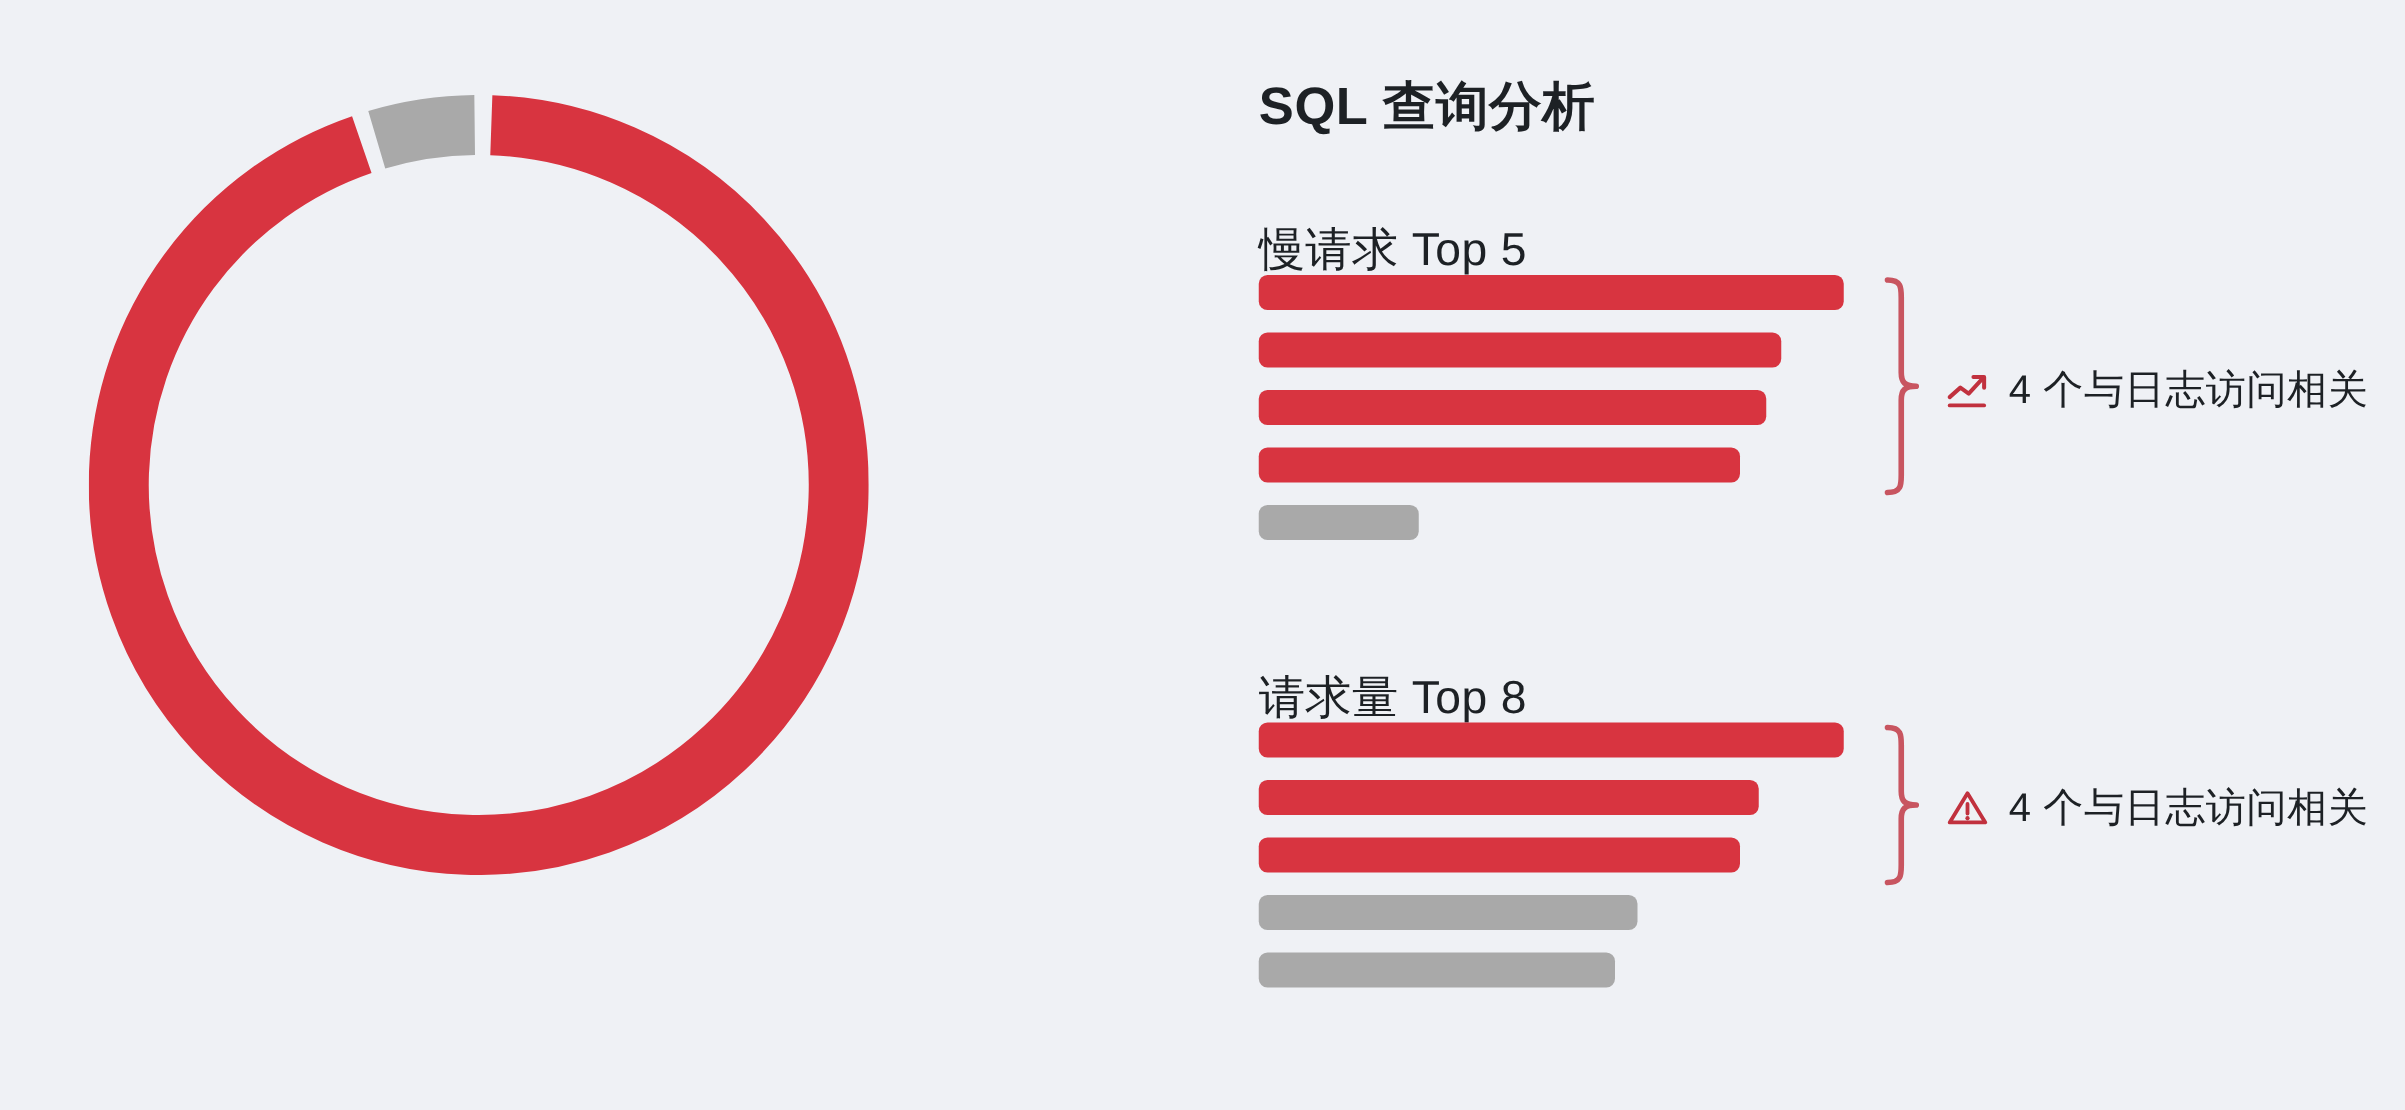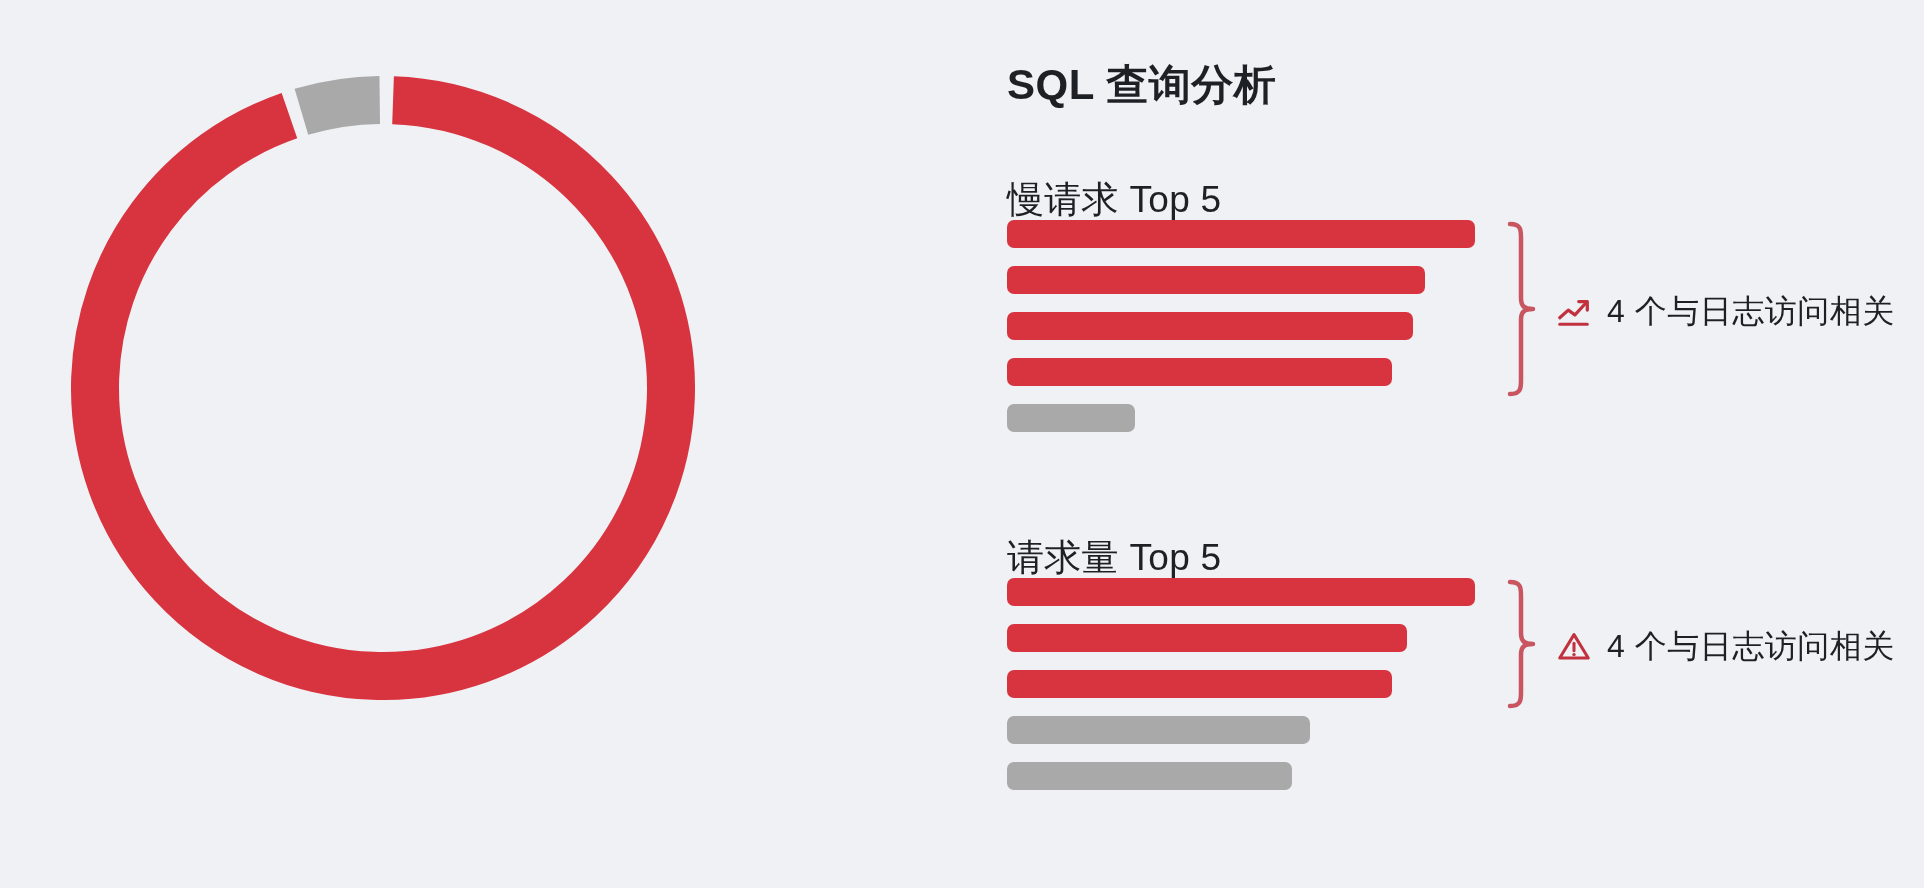--- a/index.html
+++ b/index.html
@@ -195,21 +195,21 @@
         <svg class="annotation-icon" viewBox="0 0 40 40">
           <polyline points="5,26 14,18 21,23 33,10" fill="none" stroke="#c1313e" stroke-width="3.4" stroke-linecap="round" stroke-linejoin="round"></polyline>
           <polyline points="25,9 34,9 34,18" fill="none" stroke="#c1313e" stroke-width="3.4" stroke-linecap="round" stroke-linejoin="round"></polyline>
           <line x1="5" y1="33" x2="34" y2="33" stroke="#c1313e" stroke-width="3.2" stroke-linecap="round"></line>
         </svg>
         <span class="annotation-text">4 个与日志访问相关</span>
       </div>
     </div>
 
     <div class="bar-section section-2">
-      <div class="section-heading">请求量 Top 5</div>
+      <div class="section-heading">请求量 Top 8</div>
 
       <div class="bars">
         <div class="bar-row">
             <div class="bar red" style="width:468px"></div>
           </div>
         <div class="bar-row">
             <div class="bar red" style="width:400px"></div>
           </div>
         <div class="bar-row">
             <div class="bar red" style="width:385px"></div>

